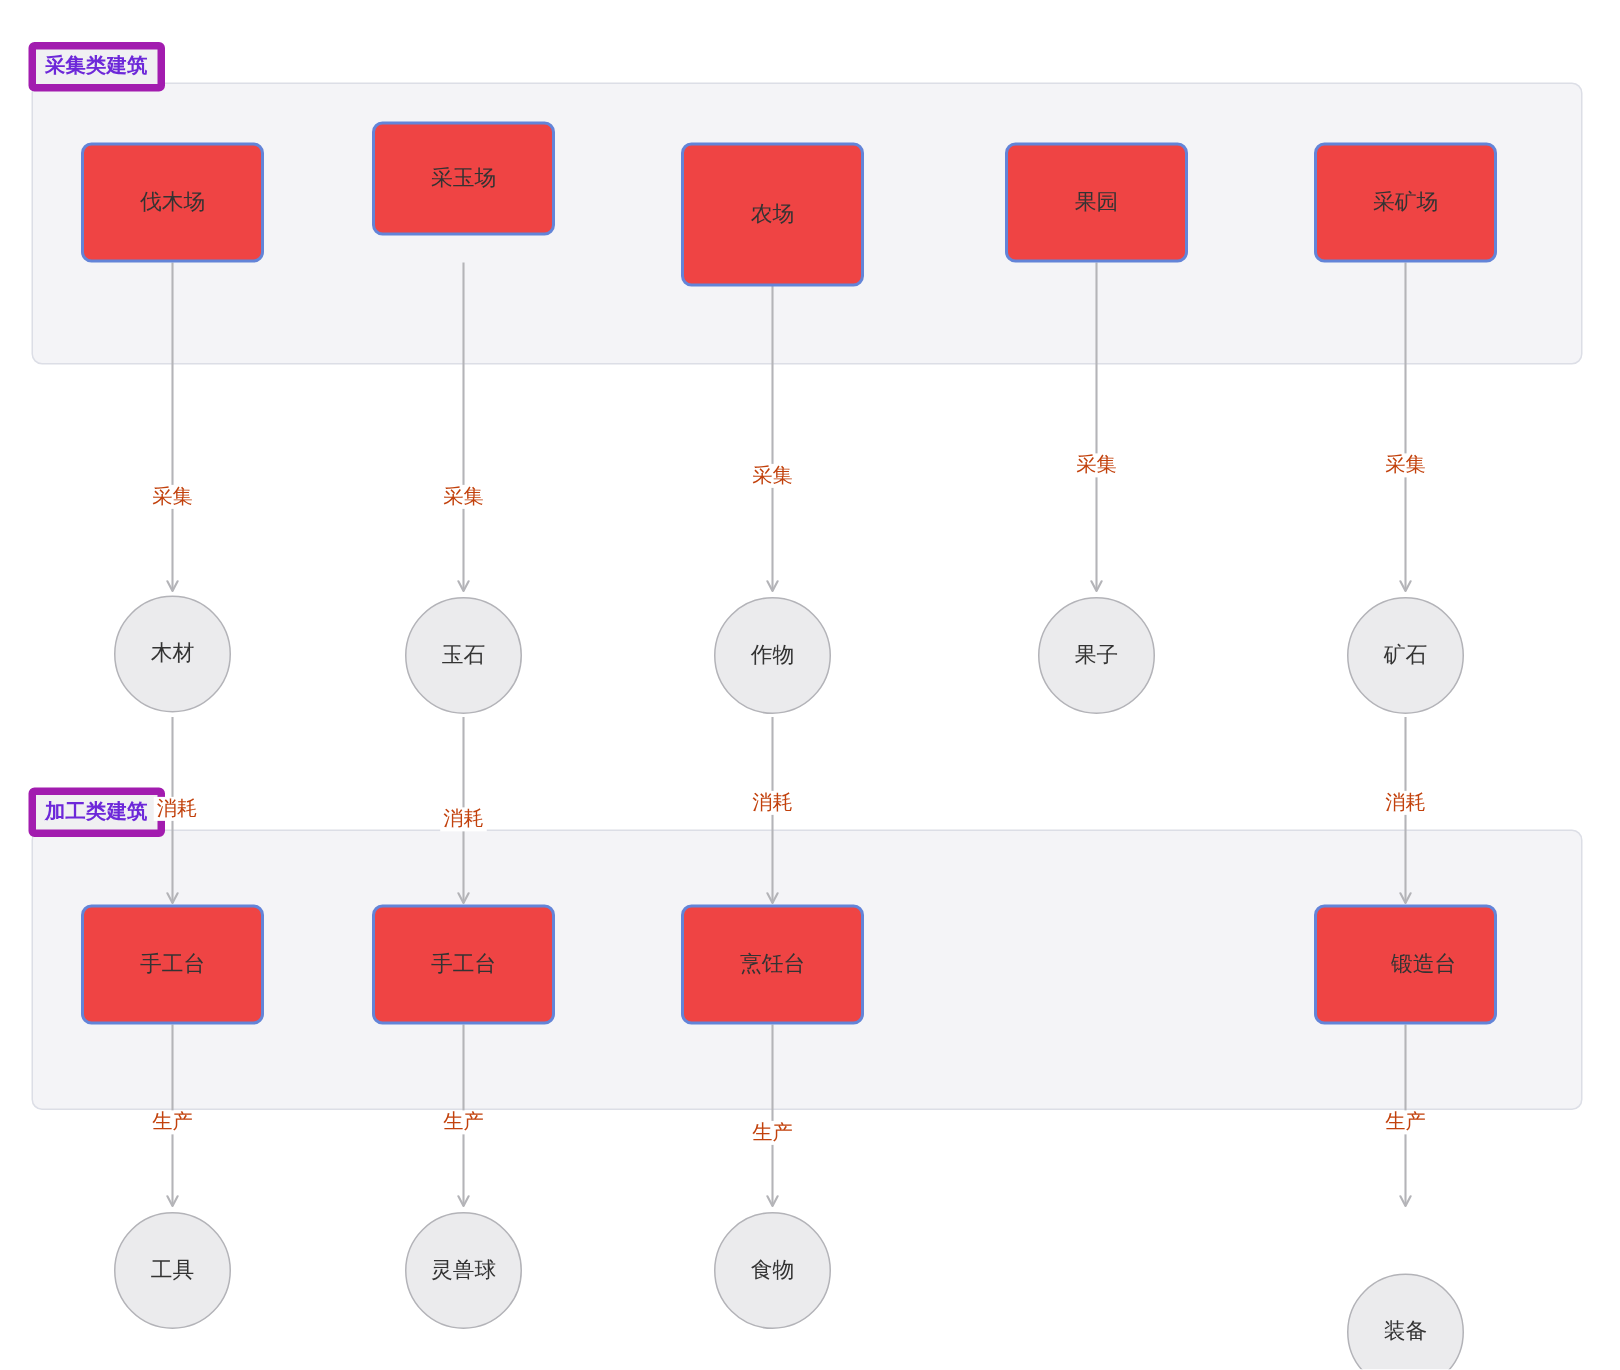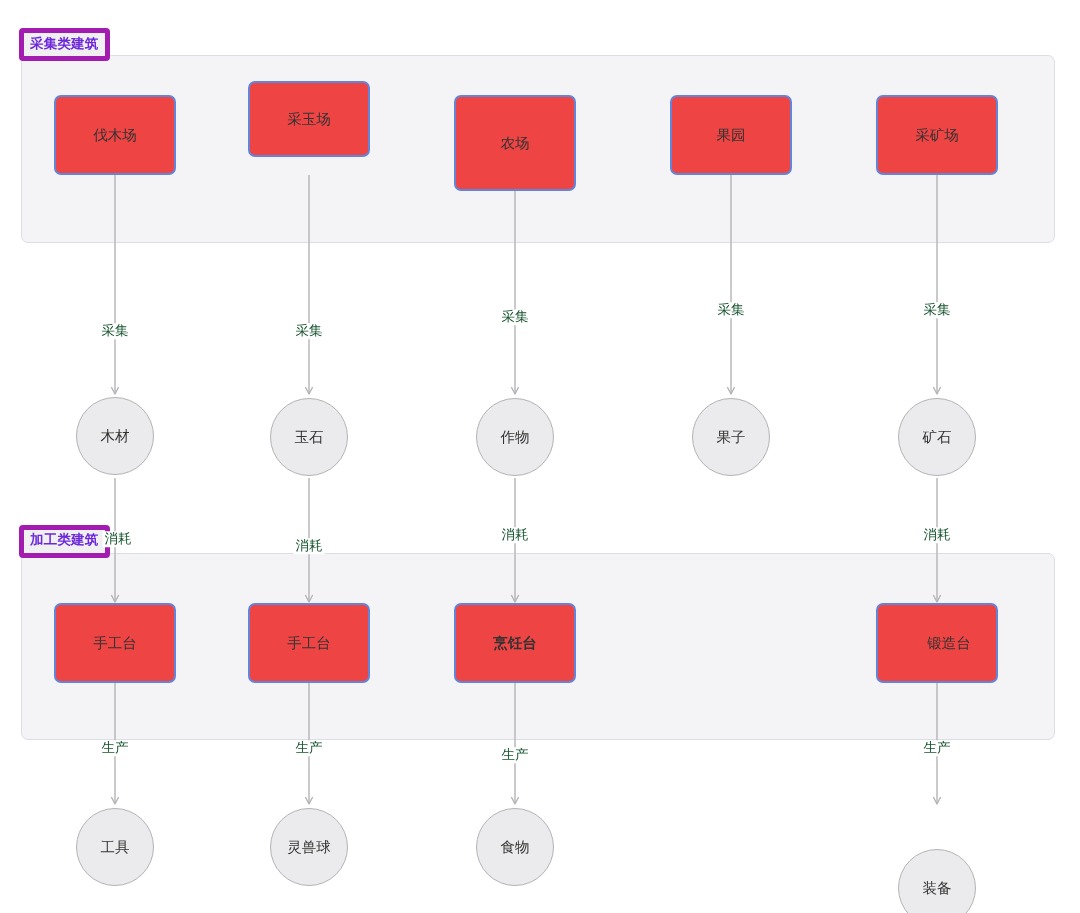--- a/index.html
+++ b/index.html
@@ -73,21 +73,21 @@
     justify-content: center;
     color: #333333;
     font-size: 14.5px;
     line-height: 1;
     white-space: nowrap;
   }
   .edge-label {
     position: absolute;
     box-sizing: border-box;
     background: #ffffff;
-    color: #14532d;
+    color: #c2410c;
     font-size: 13.5px;
     line-height: 1;
     white-space: nowrap;
     padding: 1px 2px;
     transform: translate(-50%, -50%);
   }
 </style>
 </head>
 <body>
 
@@ -113,21 +113,21 @@
         <path d="M515,478 L515,602" fill="none" stroke="#b4b4b8" stroke-width="1.4" marker-end="url(#arrowhead)"></path>
         <path d="M937,478 L937,602" fill="none" stroke="#b4b4b8" stroke-width="1.4" marker-end="url(#arrowhead)"></path>
         <path d="M115,683 L115,804" fill="none" stroke="#b4b4b8" stroke-width="1.4" marker-end="url(#arrowhead)"></path>
         <path d="M309,683 L309,804" fill="none" stroke="#b4b4b8" stroke-width="1.4" marker-end="url(#arrowhead)"></path>
         <path d="M515,683 L515,804" fill="none" stroke="#b4b4b8" stroke-width="1.4" marker-end="url(#arrowhead)"></path>
         <path d="M937,683 L937,804" fill="none" stroke="#b4b4b8" stroke-width="1.4" marker-end="url(#arrowhead)"></path>
       </g>
   </svg>
 
   <div class="cluster-label" id="cluster-gathering-label" style="left: 19px; top: 28px;">采集类建筑</div>
-  <div class="cluster-label" id="cluster-processing-label" style="left: 19px; top: 525px; font-family: Liberation Mono, monospace;">加工类建筑</div>
+  <div class="cluster-label" id="cluster-processing-label" style="left: 19px; top: 525px;">加工类建筑</div>
 
   <div id="node-layer">
       <div id="n-lumberyard" class="node-box" style="left: 54px; top: 95px; width: 122px; height: 80px;">
         <span>伐木场</span>
       </div>
       <div id="n-jadequarry" class="node-box" style="left: 248px; top: 81px; width: 122px; height: 76px;">
         <span>采玉场</span>
       </div>
       <div id="n-farm" class="node-box" style="left: 454px; top: 95px; width: 122px; height: 96px;">
         <span>农场</span>
@@ -152,21 +152,21 @@
       </div>
       <div id="n-ore" class="node-circle" style="left: 898px; top: 398px; width: 78px; height: 78px;">
         <span>矿石</span>
       </div>
       <div id="n-workbench-1" class="node-box" style="left: 54px; top: 603px; width: 122px; height: 80px;">
         <span>手工台</span>
       </div>
       <div id="n-workbench-2" class="node-box" style="left: 248px; top: 603px; width: 122px; height: 80px;">
         <span>手工台</span>
       </div>
-      <div id="n-cookstation" class="node-box" style="left: 454px; top: 603px; width: 122px; height: 80px; font-weight: bold;">
+      <div id="n-cookstation" class="node-box" style="left: 454px; top: 603px; width: 122px; height: 80px;">
         <span>烹饪台</span>
       </div>
       <div id="n-forge" class="node-box" style="left: 876px; top: 603px; width: 122px; height: 80px; padding-left: 24px;">
         <span>锻造台</span>
       </div>
       <div id="n-tool" class="node-circle" style="left: 76px; top: 808px; width: 78px; height: 78px;">
         <span>工具</span>
       </div>
       <div id="n-beastball" class="node-circle" style="left: 270px; top: 808px; width: 78px; height: 78px;">
         <span>灵兽球</span>

